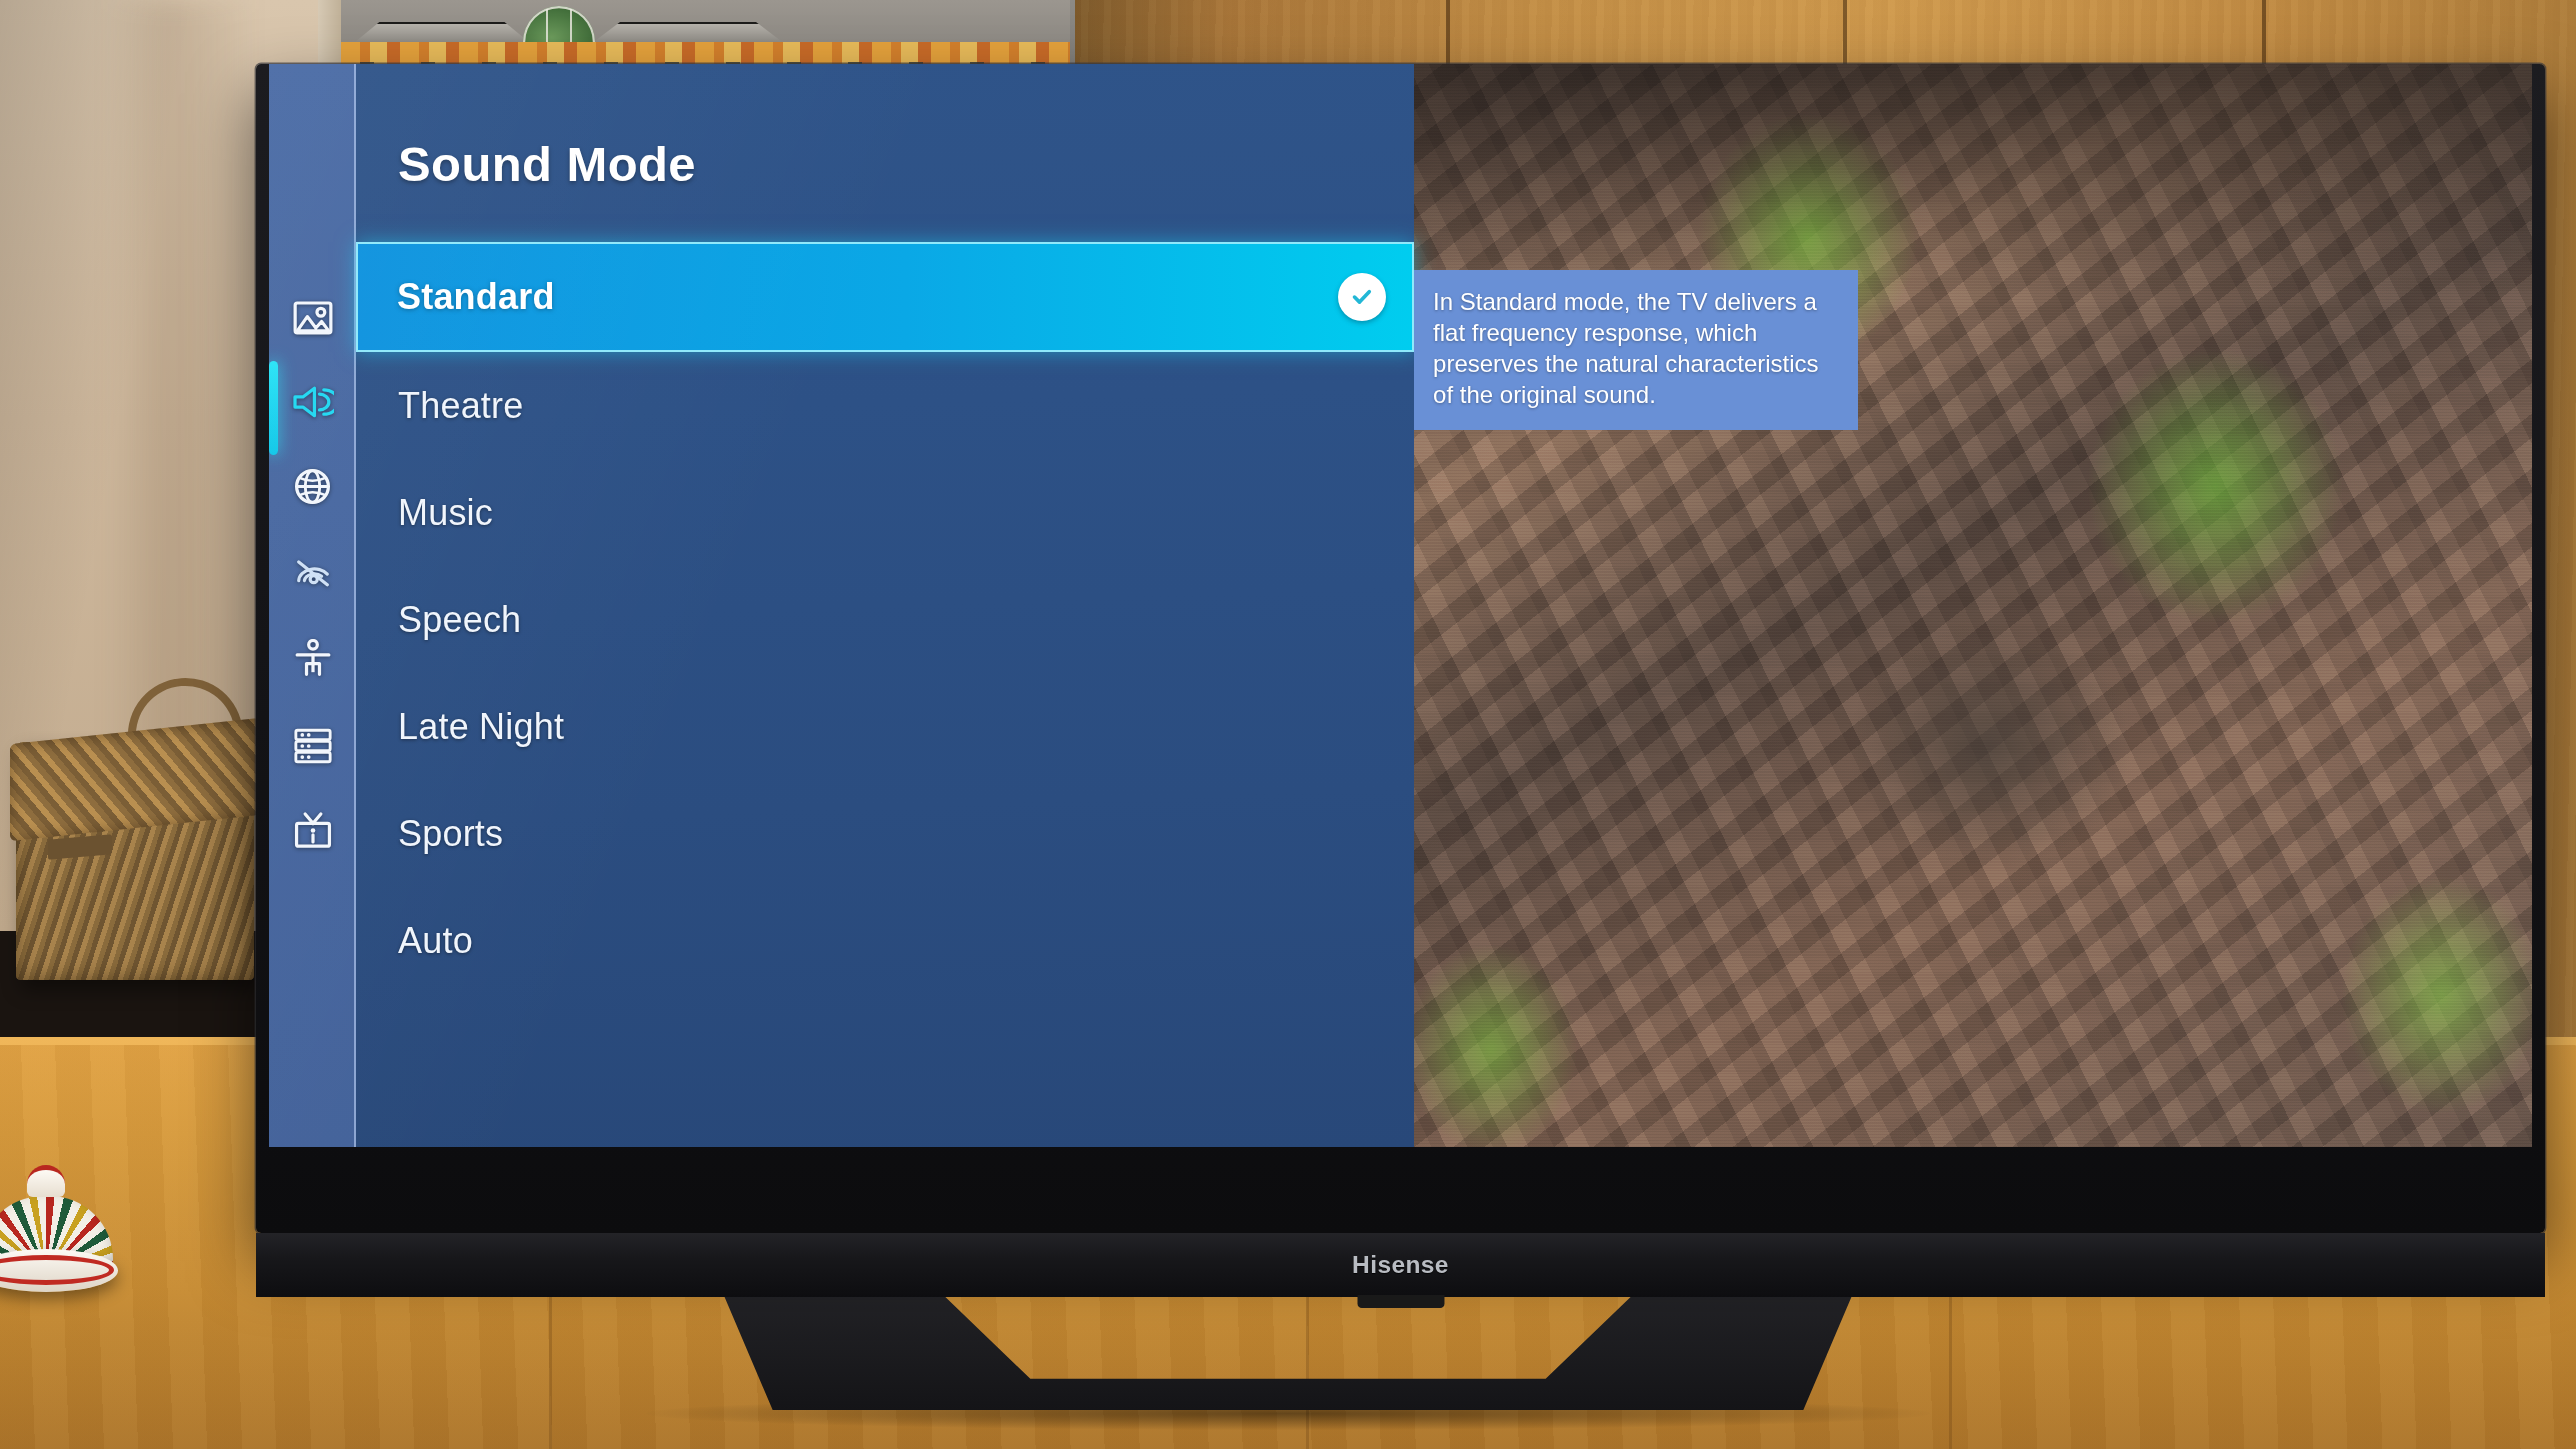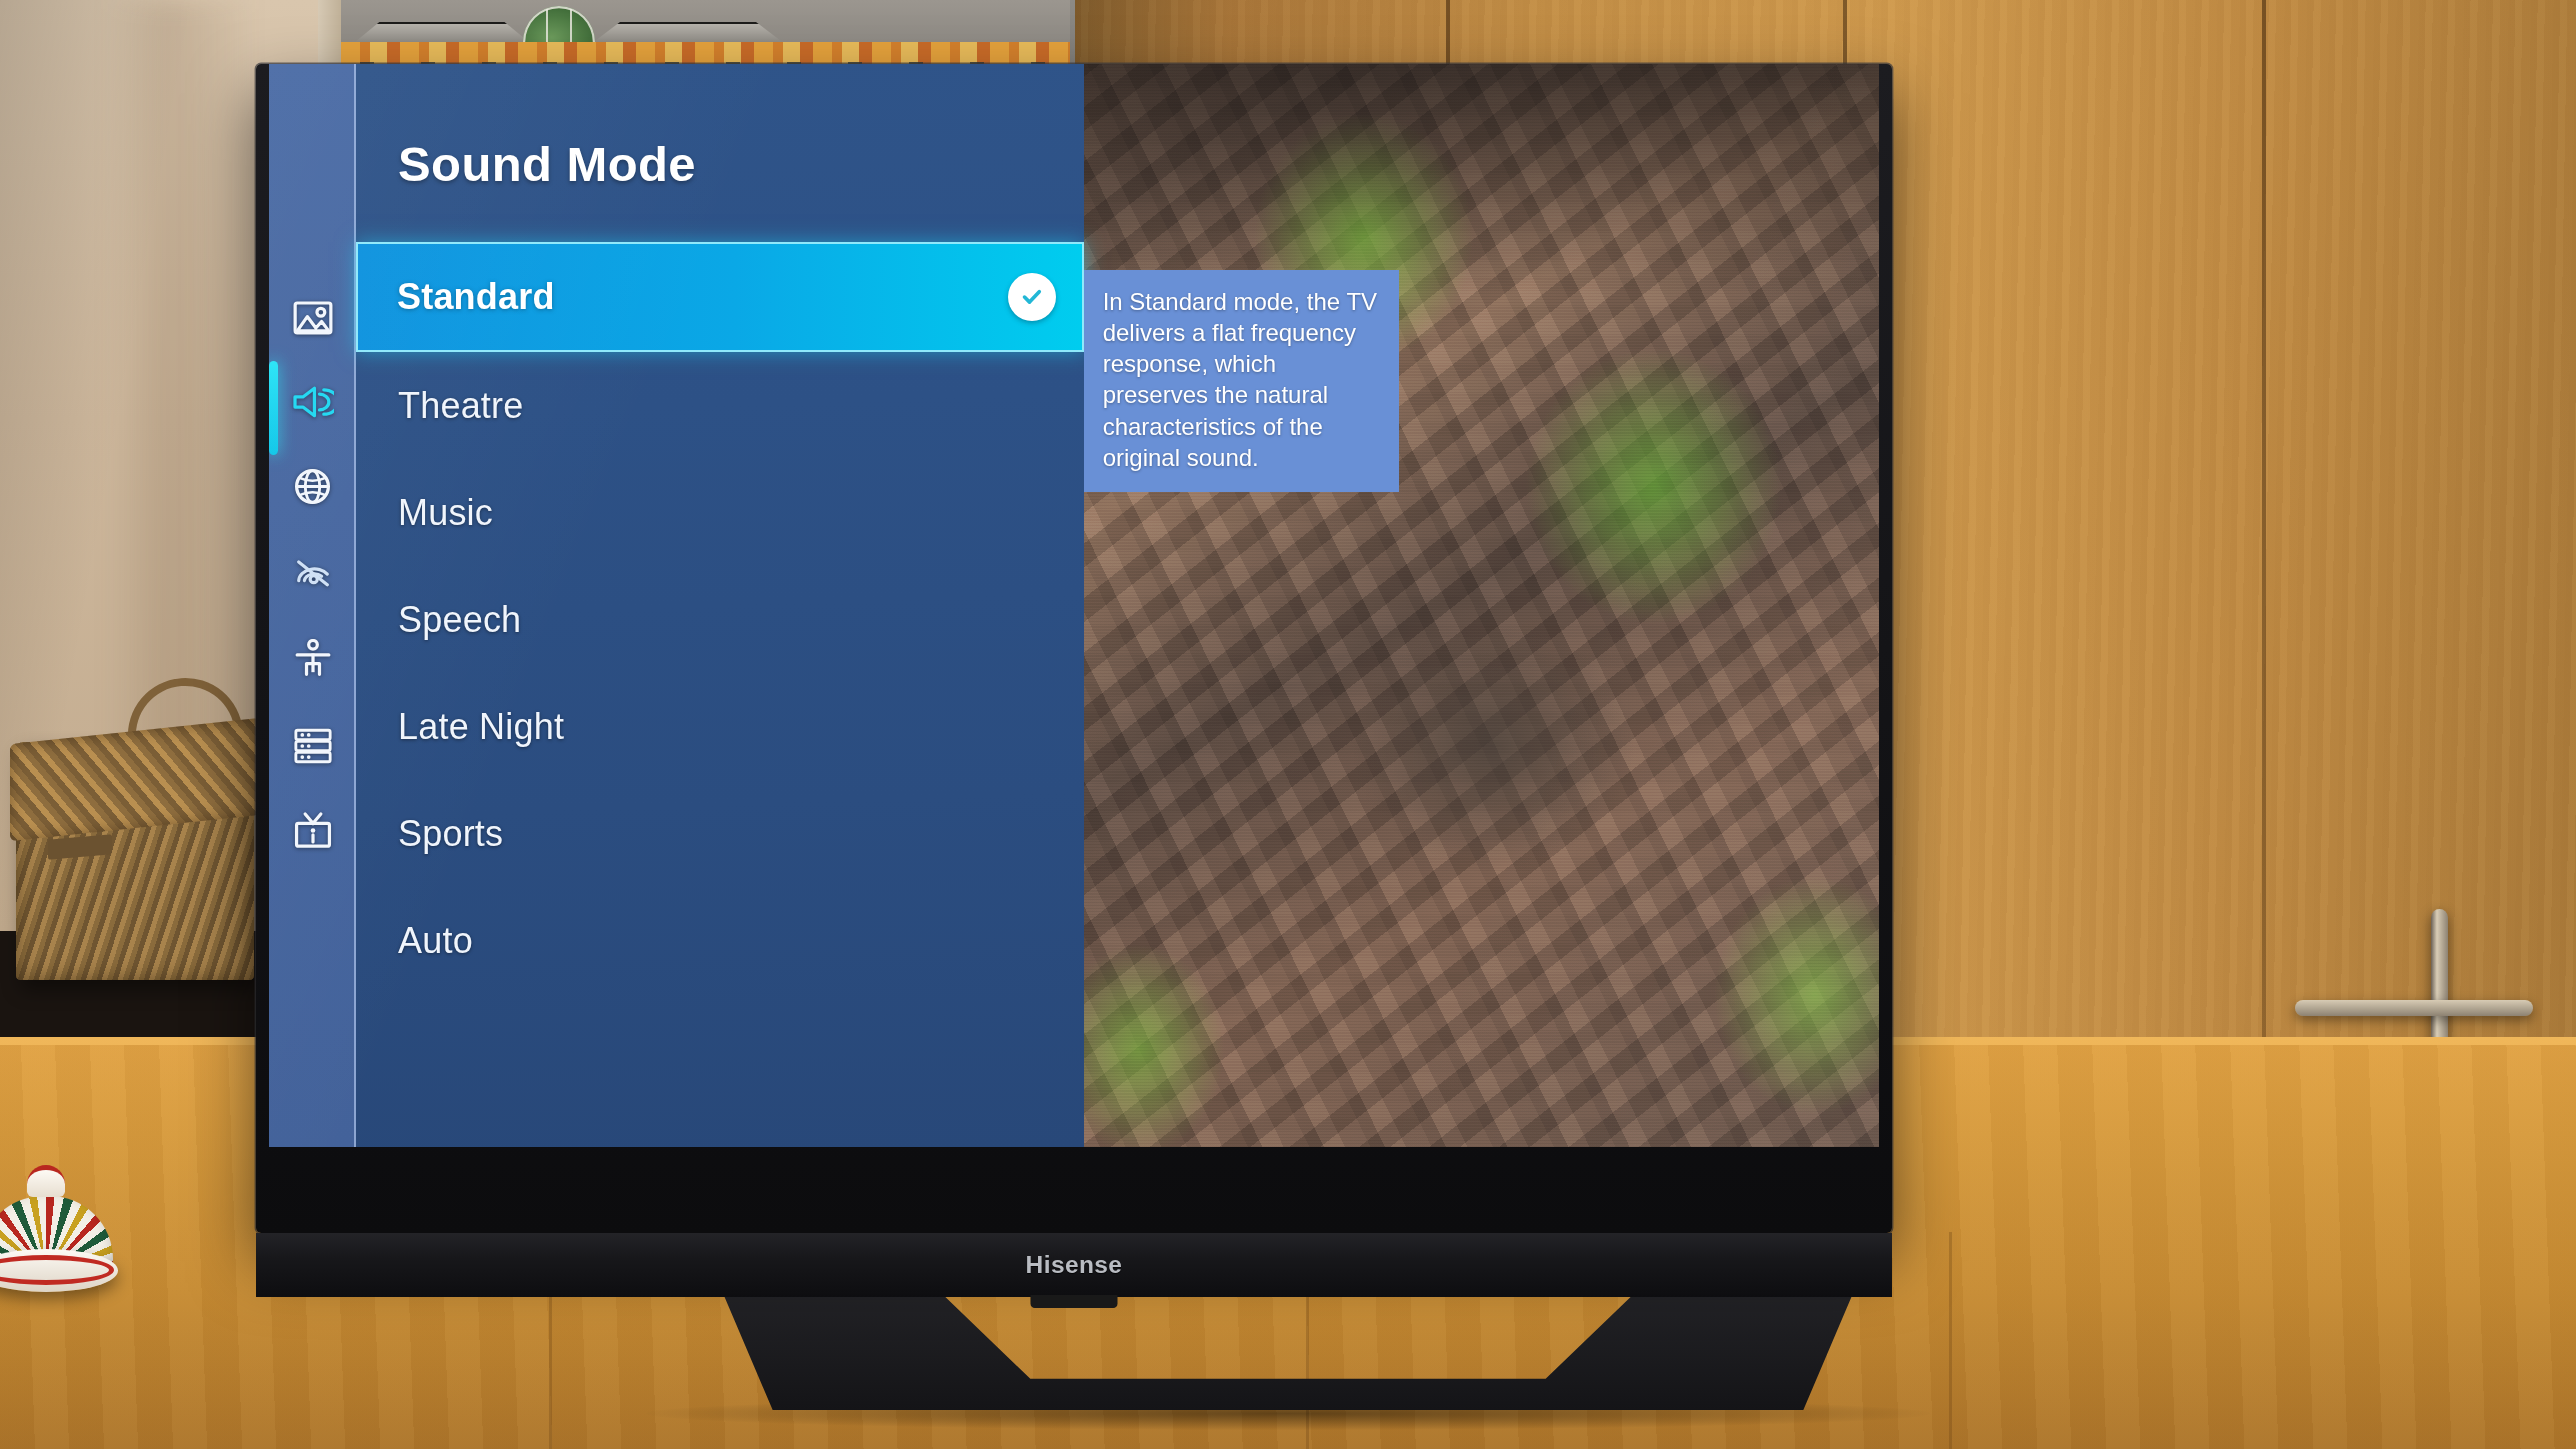--- a/index.html
+++ b/index.html
@@ -164,21 +164,21 @@
   }
   .tagine-knob {
     position:absolute; left:53px; top:-19px; width:38px; height:32px;
     border-radius:19px 19px 5.8px 5.8px;
     background:linear-gradient(180deg,#fdfaf4,#e7ded0);
     border-top:5px solid #b8271f;
   }
 
   
   #tv {
-    position:absolute; left:256px; top:64px; width:1636px; height:1169px;
+    position:absolute; left:256px; top:64px; width:2289px; height:1169px;
     background:linear-gradient(180deg,#1c1c20,#0c0c0e);
     border-radius:5px;
     box-shadow:0 29px 65px rgba(0,0,0,.55), 0 0 0 1.4px rgba(60,60,66,.7);
     padding:0 13px 0 13px;
   }
   .tv-screen {
     position:relative; width:100%; height:1083px; overflow:hidden;
     background:#1b3f6d;
   }
   .tv-chin {

